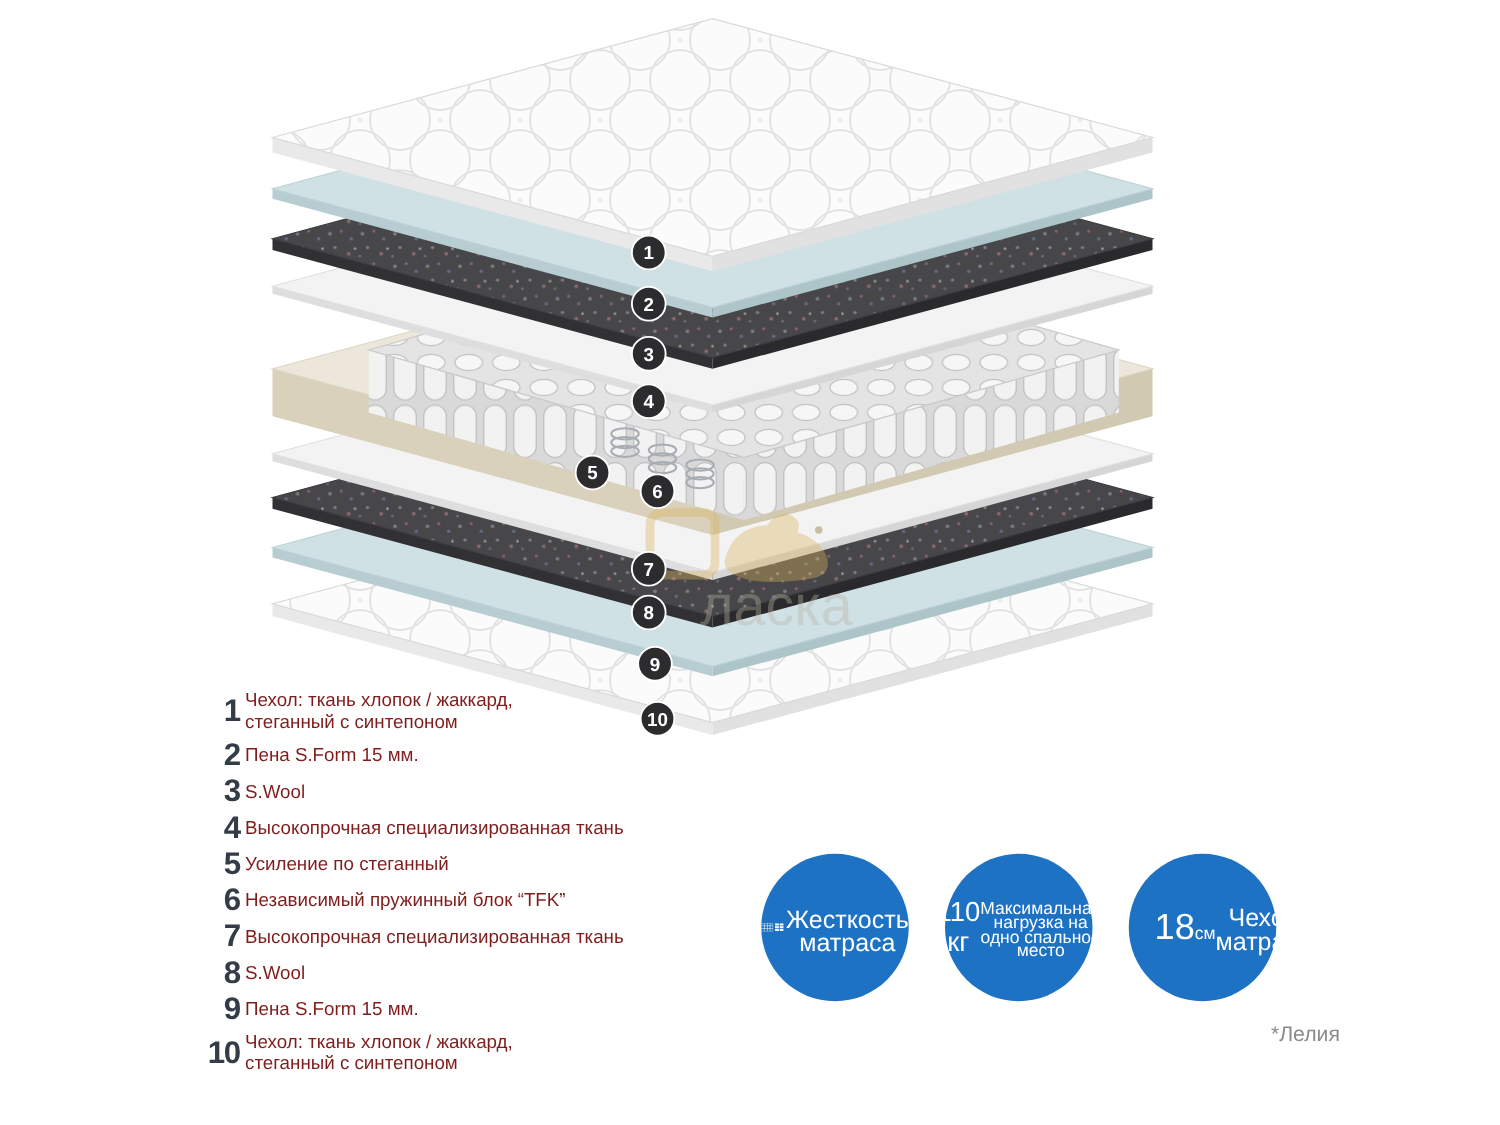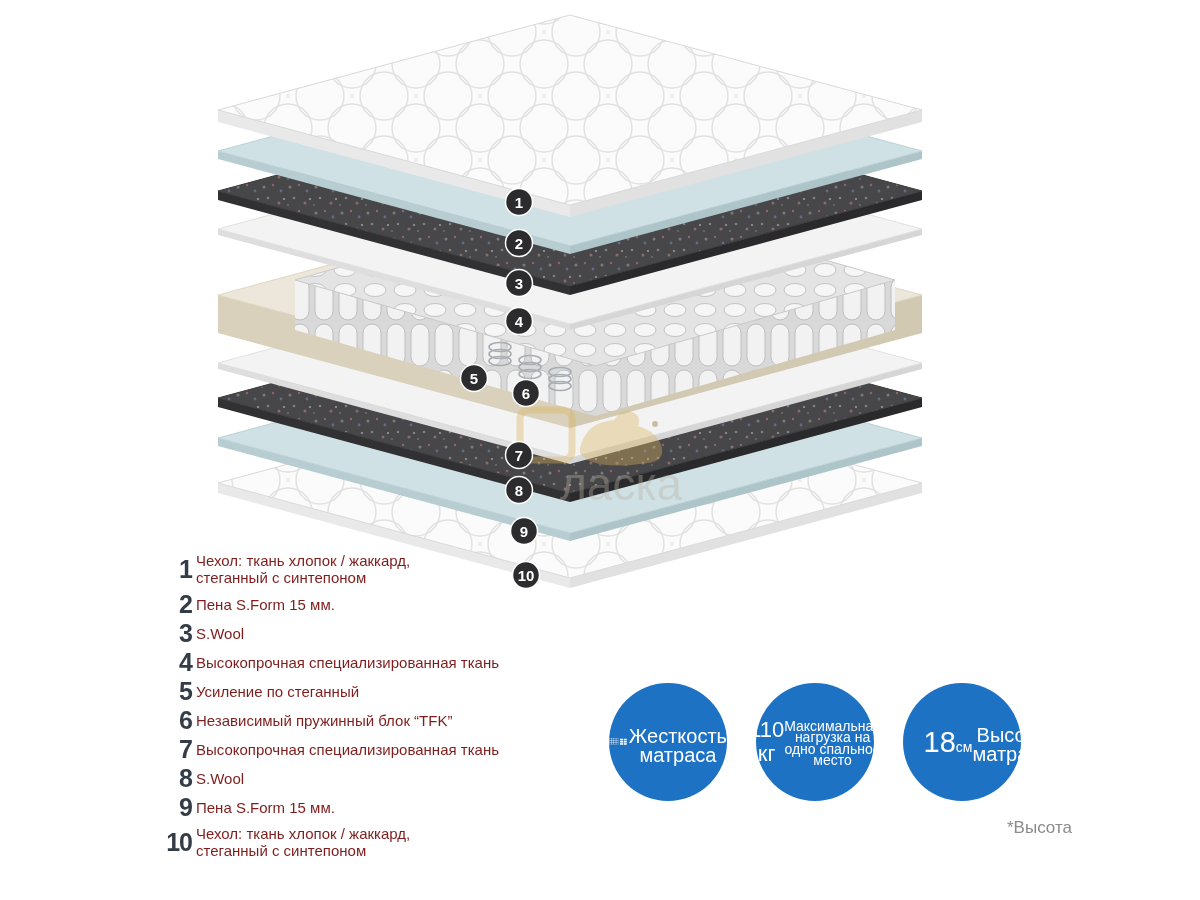--- a/index.html
+++ b/index.html
@@ -309,20 +309,20 @@
             <path d="M3,24 L21,24"></path>
             <path d="M3,28 L21,28"></path>
             <path d="M3,32 L21,32"></path>
         </g>
       </svg>
       <div class="b3-value">
         <span class="b3-num">18</span>
         <span class="b3-unit">см</span>
       </div>
     </div>
-    <div class="badge-label">Высота
+    <div class="badge-label">Чехол
 матраса</div>
   </div>
 
   
-  <div class="footnote">*Высота</div>
+  <div class="footnote">*Лелия</div>
 
 </div>
 
 </body></html>

